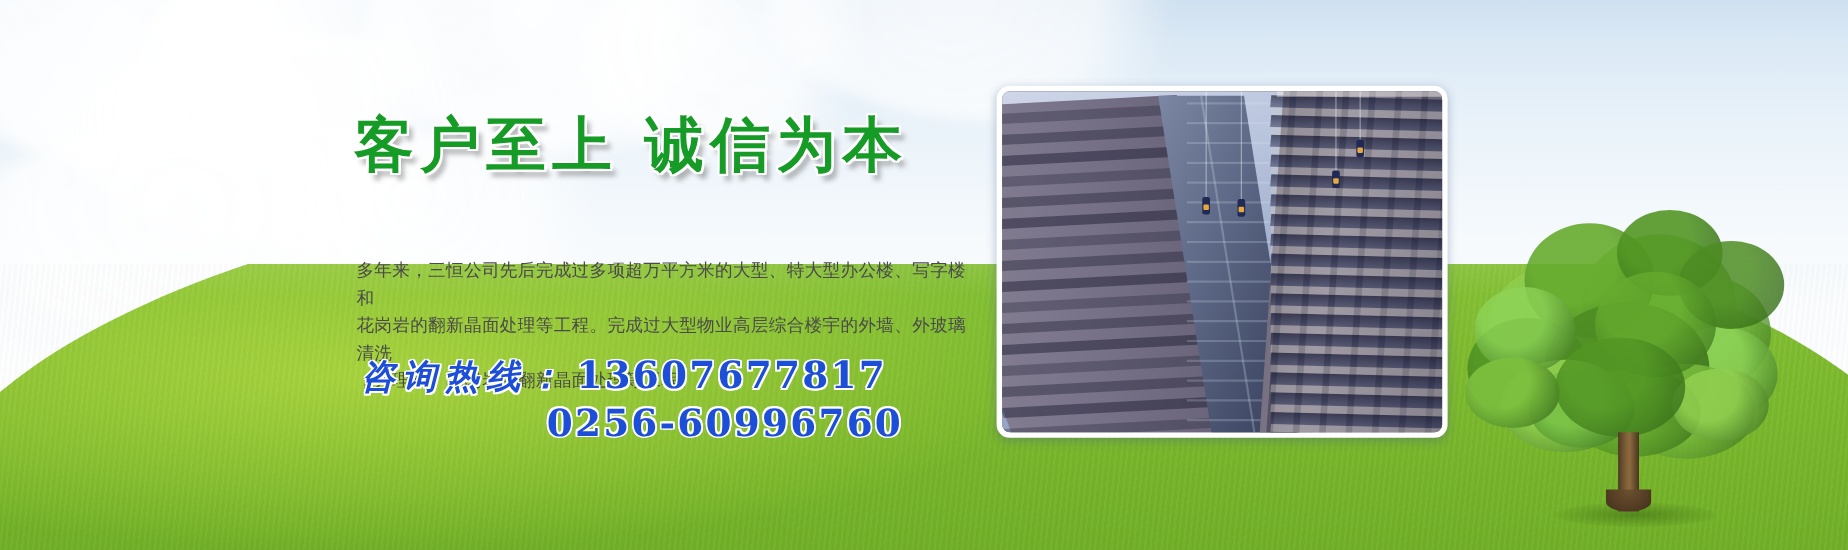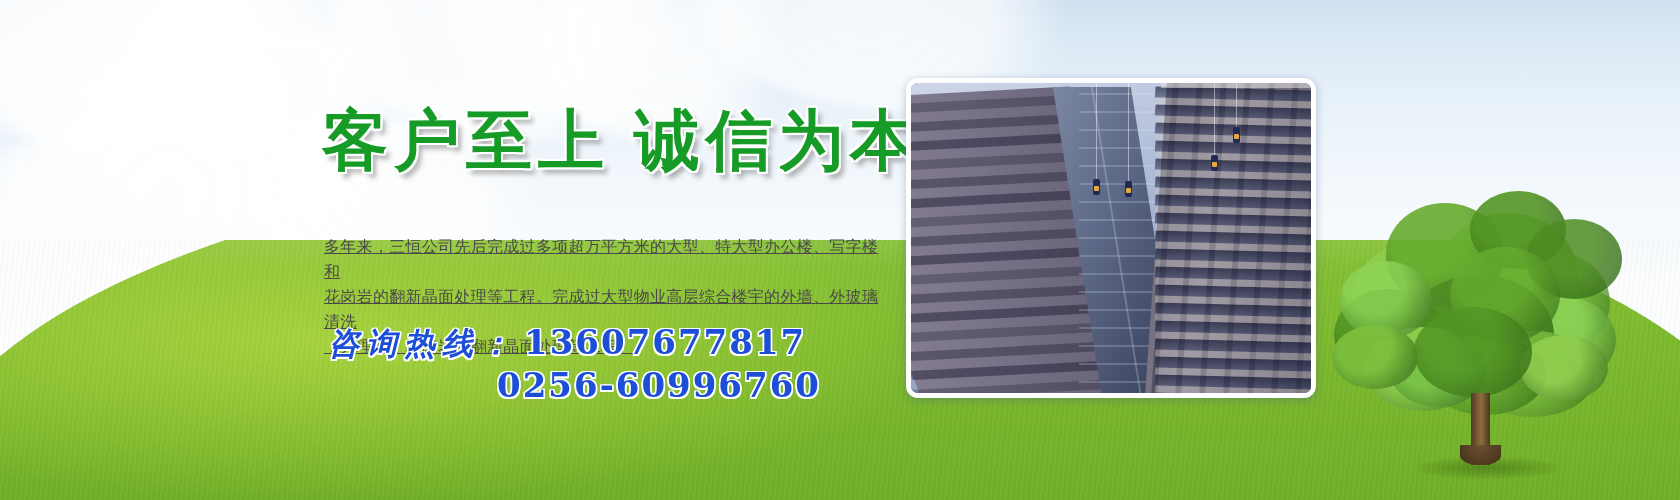--- a/index.html
+++ b/index.html
@@ -100,21 +100,21 @@
   .tl-blob{
     position:absolute;border-radius:50% 50% 42% 42%;
     background:radial-gradient(circle at 40% 35%,
         #7fbc4e 0%, #5e9e36 45%, #3f7a25 100%);
     filter:blur(.6px);
   }
 
   
   .headline{
     position:absolute;left:322px;top:96px;
-    font-size:66px;font-weight:bold;letter-spacing:6px;
+    font-size:54px;font-weight:bold;letter-spacing:6px;
     color:#169b26;
     font-family:"DejaVu Serif","Liberation Serif",serif;
     text-shadow:
       2px 0 0 #ffffff, -2px 0 0 #ffffff,
       0 2px 0 #ffffff, 0 -2px 0 #ffffff,
       2px 2px 0 #ffffff, -2px -2px 0 #ffffff,
       2px -2px 0 #ffffff, -2px 2px 0 #ffffff,
       5px 6px 5px rgba(90,90,90,.45);
     white-space:nowrap;
   }
@@ -132,21 +132,20 @@
     box-sizing:border-box;
   }
 
   
   .para{
     position:absolute;left:324px;top:234px;
     width:560px;
     font-size:16px;line-height:25px;
     color:#4a4a4a;
     letter-spacing:.3px;
-    text-decoration:underline;
   }
   .para p{margin:0;}
 
   
   .phone-line{
     position:absolute;
     white-space:nowrap;
     color:#1d4ed8;
     font-weight:bold;
     text-shadow:

